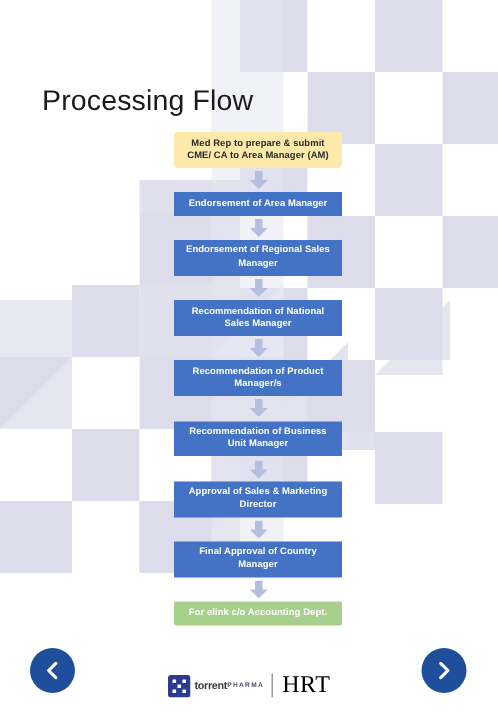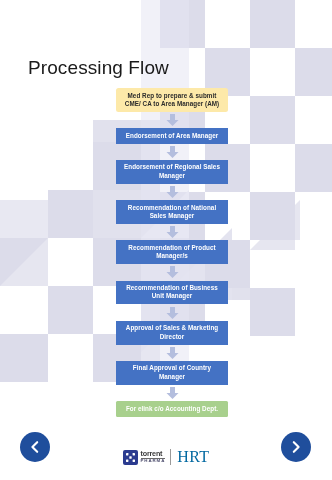--- a/index.html
+++ b/index.html
@@ -106,22 +106,22 @@
     align-items: center;
     gap: 3px;
   }
   #logo-mark {
     width: 15px;
     height: 15px;
     flex: 0 0 auto;
   }
   #logo-word {
     display: flex;
-    flex-direction: column;
-    align-items: flex-start;
+    flex-direction: row;
+    align-items: center;
     line-height: 1;
   }
   #logo-torrent {
     font-size: 7.2px;
     color: #3b3b3b;
     font-weight: bold;
     letter-spacing: -0.2px;
   }
   #logo-rule {
     width: 100%;
@@ -137,21 +137,21 @@
   }
   #logo-divider {
     width: 1px;
     height: 16px;
     background: #9a9a9a;
     margin: 0 3px 0 2px;
   }
   #logo-hrt {
     font-family: "Liberation Serif", serif;
     font-size: 16px;
-    color: #0369a1;
+    color: #000000;
     letter-spacing: 0.4px;
     line-height: 16px;
   }
 
   
   .nav-btn {
     position: absolute;
     width: 30px;
     height: 30px;
     border-radius: 50%;

